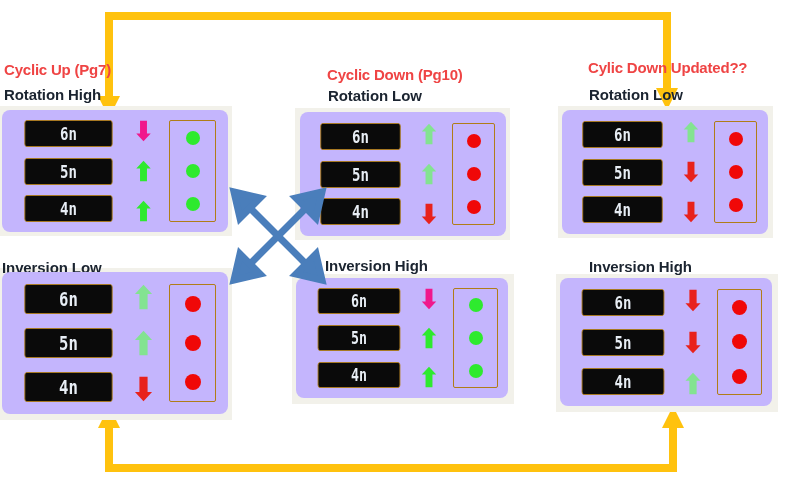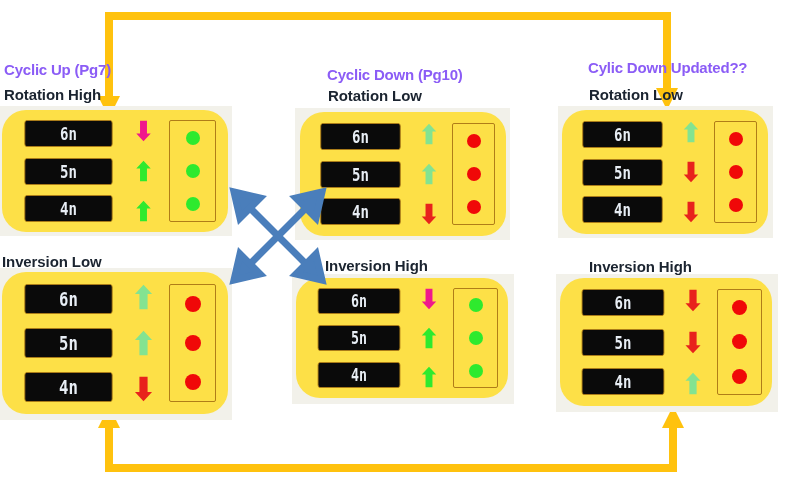--- a/index.html
+++ b/index.html
@@ -10,39 +10,39 @@
   }
   #stage{position:absolute;left:0;top:0;width:800px;height:486px;}
 
   
   .backdrop{position:absolute;background:#f2f1ea;}
 
   
   .title{
     position:absolute;
     font-weight:bold;
-    color:#8b5cf6;
+    color:#ef4444;
     font-size:15px;
     letter-spacing:-0.2px;
     white-space:nowrap;
   }
   .subtitle{
     position:absolute;
     font-weight:bold;
     color:#1b2430;
     font-size:15px;
     letter-spacing:-0.1px;
     white-space:nowrap;
   }
 
   
   .panel{
     position:absolute;
-    background:#fde047;
-    border-radius:24px;
+    background:#c4b5fd;
+    border-radius:8px;
     box-sizing:border-box;
   }
   .panel-inner{
     position:absolute;
     left:0;top:0;right:0;bottom:0;
     display:flex;
     align-items:center;
     box-sizing:border-box;
   }
   .col-labels{
@@ -118,21 +118,21 @@
 
   <div class="title" style="left:4px;  top:61px;">Cyclic Up (Pg7)</div>
   <div class="subtitle" style="left:4px;  top:86px;">Rotation High</div>
 
   <div class="title" style="left:327px;top:66px;">Cyclic Down (Pg10)</div>
   <div class="subtitle" style="left:328px;top:87px;">Rotation Low</div>
 
   <div class="title" style="left:588px;top:59px;">Cylic Down  Updated??</div>
   <div class="subtitle" style="left:589px;top:86px;">Rotation Low</div>
 
-  <div class="subtitle" style="left:2px;  top:253px;">Inversion Low</div>
+  <div class="subtitle" style="left:2px;  top:259px;">Inversion Low</div>
   <div class="subtitle" style="left:325px;top:257px;">Inversion High</div>
   <div class="subtitle" style="left:589px;top:258px;">Inversion High</div>
 
   <div class="panel" style="left:2px;top:110px;width:226px;height:122px;">
       <div class="panel-inner" style="padding: 10px;">
         <div class="col-labels" style="width: 113px; height: 102px;">
           <div class="lbl" style="height: 27px; font-size: 18px;">6n</div>
           <div class="lbl" style="height: 27px; font-size: 18px;">5n</div>
           <div class="lbl" style="height: 27px; font-size: 18px;">4n</div>
         </div>

